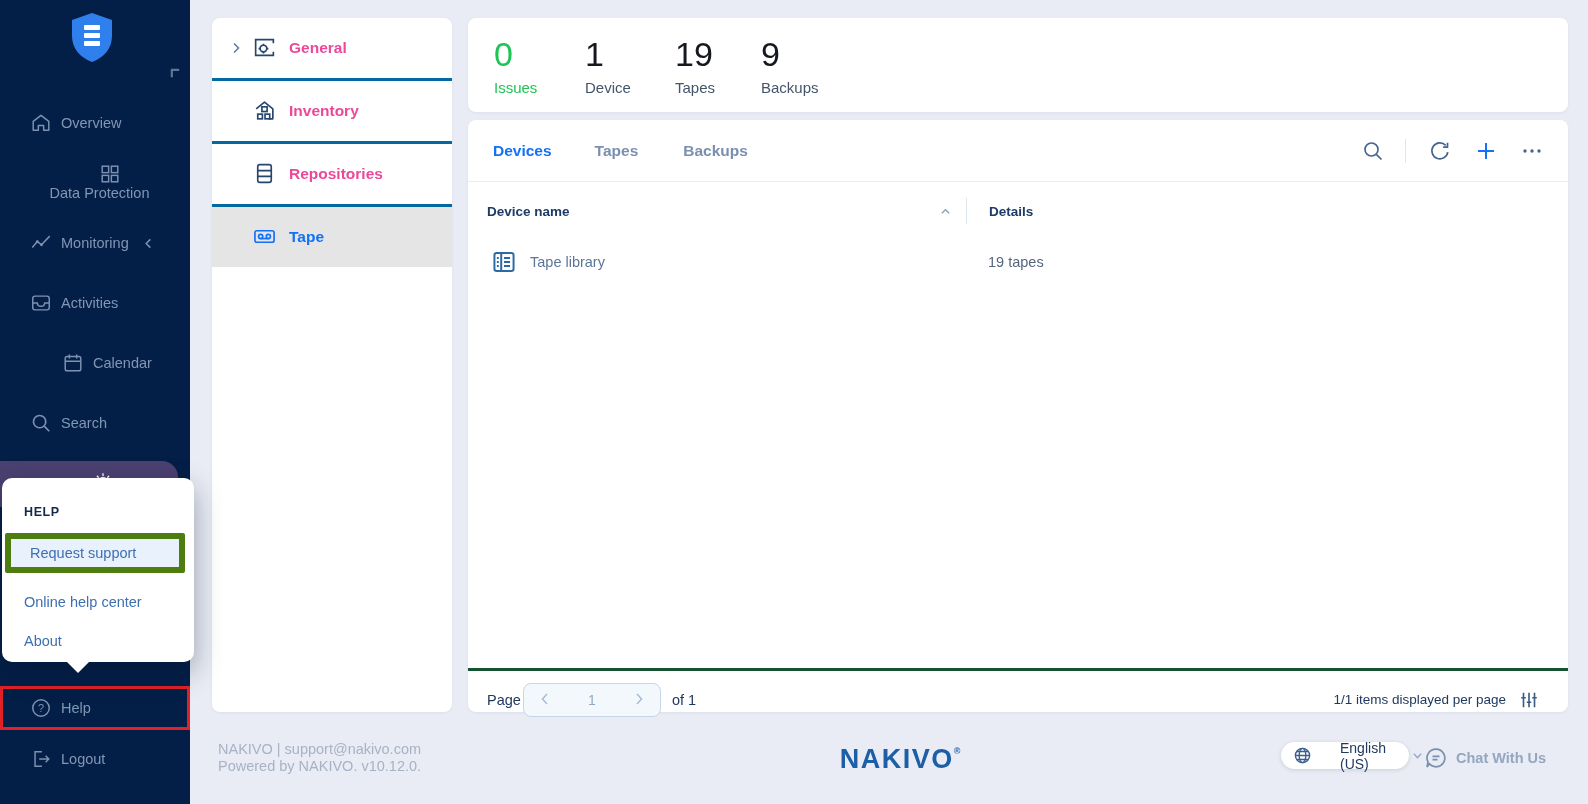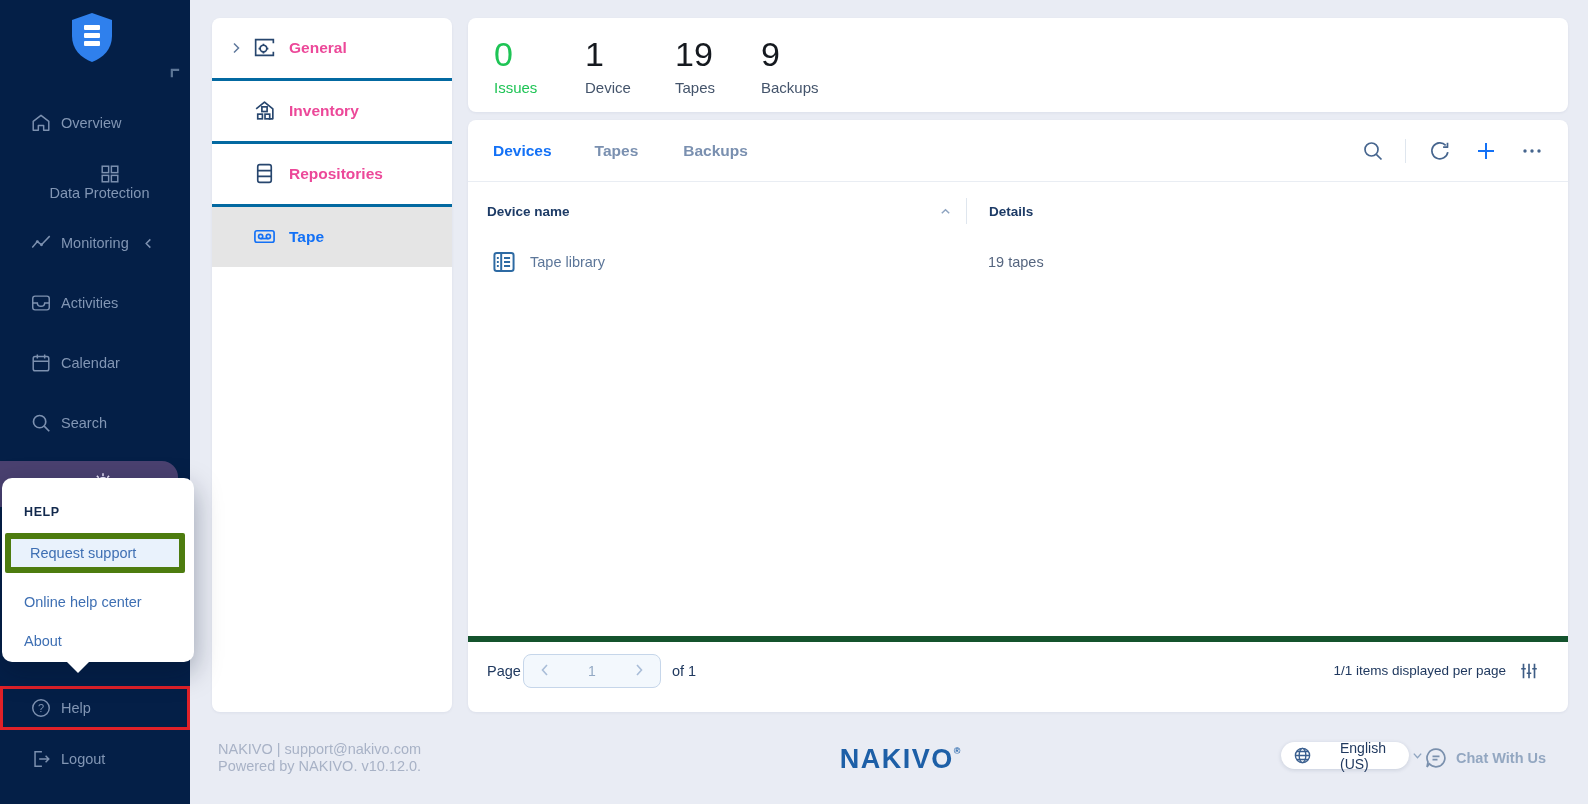--- a/index.html
+++ b/index.html
@@ -80,21 +80,21 @@
   .th-name{position:absolute;left:19px;top:22px;font-size:13.5px;font-weight:bold;color:#1d3b66;}
   .sort-ic{position:absolute;left:471px;top:23px;color:#8da3c0;cursor:pointer;}
   .col-divider{position:absolute;left:498px;top:16px;width:1px;height:26px;background:#dfe6ee;}
   .th-details{position:absolute;left:521px;top:22px;font-size:13.5px;font-weight:bold;color:#1d3b66;}
 
   .trow{position:absolute;left:0;top:120px;width:100%;height:48px;}
   .trow .row-ic{position:absolute;left:22px;top:8px;width:28px;height:28px;color:#2d6aa3;}
   .trow .row-name{position:absolute;left:62px;top:14px;font-size:14.5px;color:#5c7699;cursor:pointer;}
   .trow .row-details{position:absolute;left:520px;top:14px;font-size:14.5px;color:#55657f;}
 
-  .pag-bar{position:absolute;left:0;bottom:0;width:100%;height:76px;border-top:6px solid #14532d;
+  .pag-bar{position:absolute;left:0;bottom:0;width:100%;height:44px;border-top:3px solid #14532d;
     box-sizing:border-box;}
   .pag-label{position:absolute;left:19px;top:21px;font-size:14.5px;color:#20395f;}
   .pager{position:absolute;left:55px;top:12px;width:138px;height:34px;border:1px solid #c6d6ea;
     border-radius:8px;background:#f3f8fd;box-sizing:border-box;}
   .pager .prev{position:absolute;left:14px;top:8px;color:#a9bdd8;cursor:pointer;}
   .pager .next{position:absolute;right:14px;top:8px;color:#a9bdd8;cursor:pointer;}
   .pager .cur{position:absolute;left:0;right:0;top:8px;text-align:center;font-size:14px;color:#93a9c4;}
   .pag-of{position:absolute;left:204px;top:21px;font-size:14.5px;color:#20395f;}
   .items-info{position:absolute;right:62px;top:21px;font-size:13.5px;color:#20395f;}
   .sliders-ic{position:absolute;right:28px;top:18px;width:22px;height:22px;color:#3e5d85;cursor:pointer;}
@@ -173,21 +173,21 @@
   <div class="nav-item" style="top:283px;">
     <span class="ic">
       <svg viewBox="0 0 24 24" width="22" height="22" stroke="currentColor" fill="none" stroke-width="1.6">
         <rect x="3" y="4.5" width="18" height="15" rx="2.5"></rect>
         <path d="M3 12h5c0 2.3 1.8 3.6 4 3.6s4-1.3 4-3.6h5"></path>
       </svg>
       </span>
     <span class="lbl">Activities</span>
   </div>
 
-  <div class="nav-item" style="top:343px;">
+  <div class="nav-item" style="top:343px;padding-left:32px;">
     <span class="ic">
       <svg viewBox="0 0 24 24" width="22" height="22" stroke="currentColor" fill="none" stroke-width="1.6">
         <rect x="3.5" y="5" width="17" height="15.5" rx="2"></rect>
         <path d="M8 2.8v4.2M16 2.8v4.2M3.5 10h17"></path>
       </svg>
       </span>
     <span class="lbl">Calendar</span>
   </div>
 
   <div class="nav-item" style="top:403px;">

